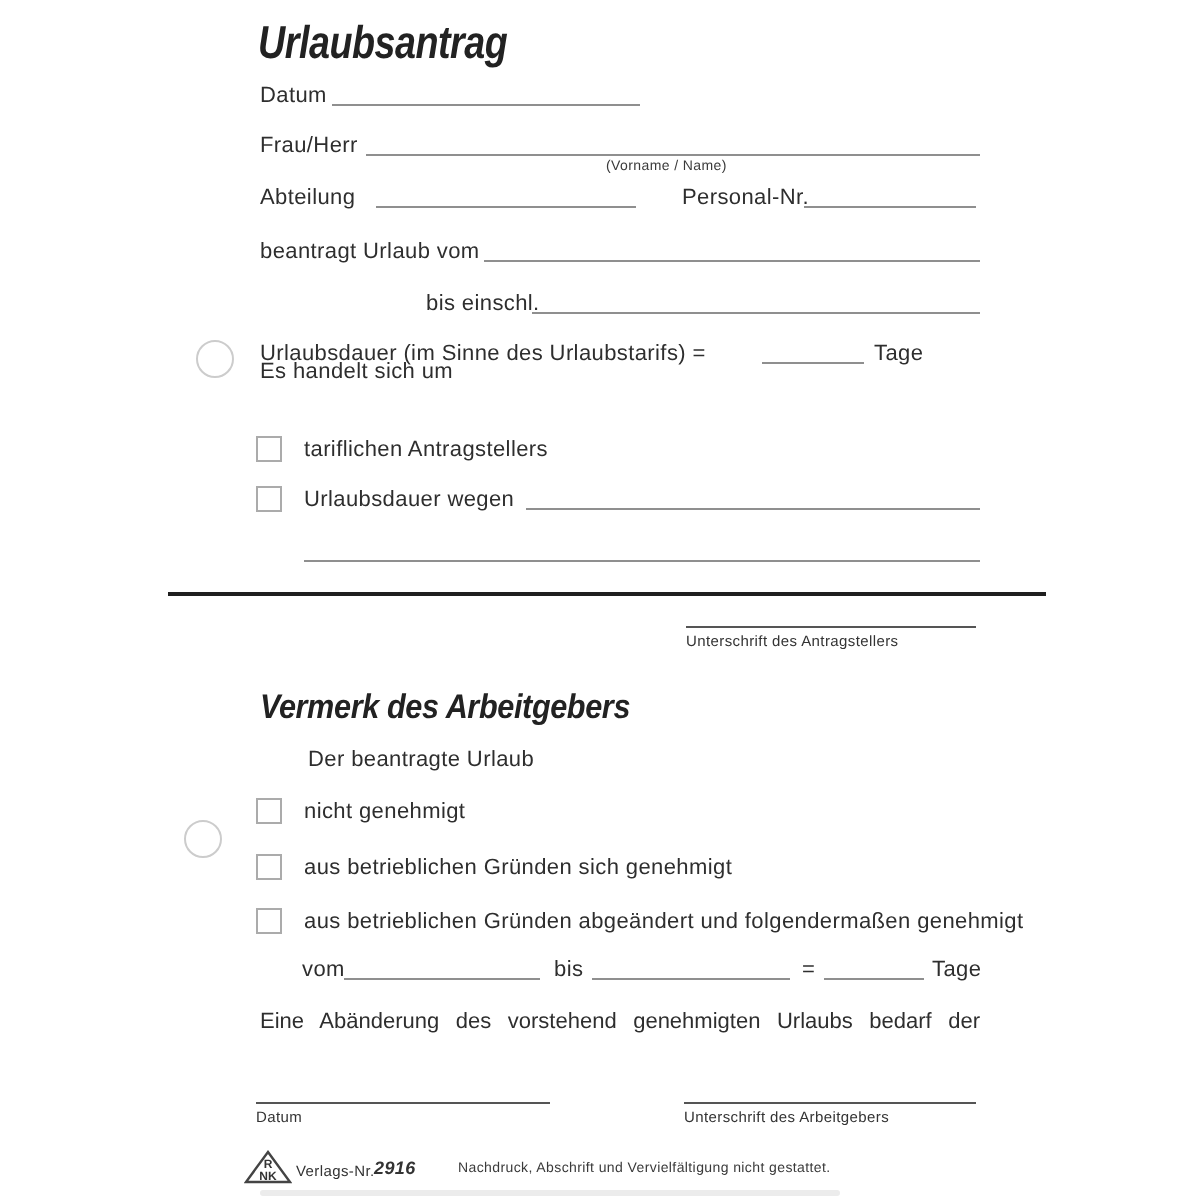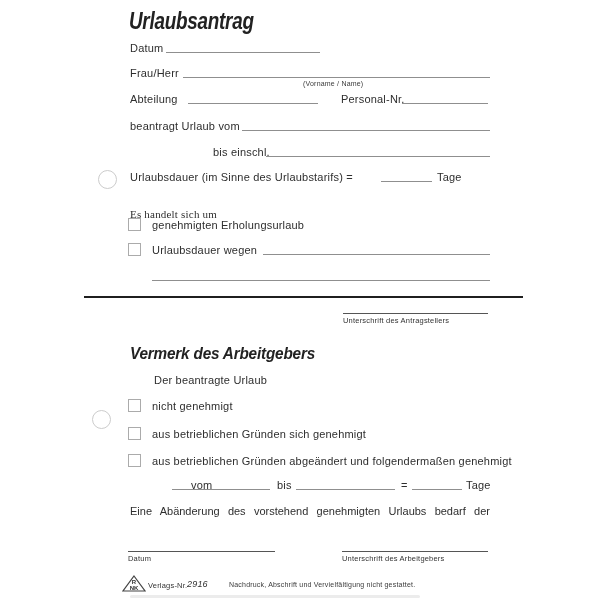--- a/index.html
+++ b/index.html
@@ -32,21 +32,21 @@
   }
   .hole {
     width: 19px; height: 19px; border-radius: 50%;
     border: 1px solid #cccccc; background: #fff; box-sizing: border-box;
   }
   .divider { height: 2px; background: #1f1f1f; }
   .note { width: 360px; font-size: 11px; line-height: 14px; color: #2e2e2e; }
   .note-l1 { text-align: justify; height: 14px; overflow: hidden; }
   .note-l1::after { content: ""; display: inline-block; width: 100%; }
   .smudge { height: 3px; background: #ececec; border-radius: 2px; }
-  .bold-it { font-weight: normal; font-style: italic; }
+  .bold-it { font-weight: bold; font-style: italic; }
 </style>
 </head>
 <body>
 
 <div class="abs h1" style="left:129px; top:8px;">Urlaubsantrag</div>
 
 <div class="abs lbl" style="left:130px; top:42px;">Datum</div>
 <div class="abs line" style="left:166px; top:52px; width:154px;"></div>
 
 <div class="abs lbl" style="left:130px; top:67px;">Frau/Herr</div>
@@ -63,24 +63,24 @@
 
 <div class="abs lbl" style="left:213px; top:146px;">bis einschl.</div>
 <div class="abs line" style="left:266px; top:156px; width:224px;"></div>
 
 <div class="abs hole" style="left:98px; top:170px;"></div>
 
 <div class="abs lbl" style="left:130px; top:171px;">Urlaubsdauer (im Sinne des Urlaubstarifs) =</div>
 <div class="abs line" style="left:381px; top:181px; width:51px;"></div>
 <div class="abs lbl" style="left:437px; top:171px;">Tage</div>
 
-<div class="abs lbl" style="left:130px; top:208px;font-family:Liberation Serif, serif;">Es handelt sich um</div>
+<div class="abs lbl" style="left:130px; top:180px;">Es handelt sich um</div>
 
 <div class="abs cb" style="left:128px; top:218px;"></div>
-<div class="abs lbl" style="left:152px; top:219px;">genehmigten Erholungsurlaub</div>
+<div class="abs lbl" style="left:152px; top:219px;">tariflichen Antragstellers</div>
 
 <div class="abs cb" style="left:128px; top:243px;"></div>
 <div class="abs lbl" style="left:152px; top:244px;">Urlaubsdauer wegen</div>
 <div class="abs line" style="left:263px; top:254px; width:227px;"></div>
 <div class="abs line" style="left:152px; top:280px; width:338px;"></div>
 
 <div class="abs divider" style="left:84px; top:296px; width:439px;"></div>
 
 <div class="abs line" style="left:343px; top:313px; width:145px; border-color:#555;"></div>
 <div class="abs cap" style="left:343px; top:316px;text-align:center;">Unterschrift des Antragstellers</div>
@@ -92,21 +92,21 @@
 <div class="abs lbl" style="left:152px; top:400px;">nicht genehmigt</div>
 
 <div class="abs hole" style="left:92px; top:410px;"></div>
 
 <div class="abs cb" style="left:128px; top:427px;"></div>
 <div class="abs lbl" style="left:152px; top:428px;">aus betrieblichen Gründen sich genehmigt</div>
 
 <div class="abs cb" style="left:128px; top:454px;"></div>
 <div class="abs lbl" style="left:152px; top:455px;">aus betrieblichen Gründen abgeändert und folgendermaßen genehmigt</div>
 
-<div class="abs lbl" style="left:151px; top:479px;margin-left:40px;">vom</div>
+<div class="abs lbl" style="left:151px; top:479px;">vom</div>
 <div class="abs line" style="left:172px; top:489px; width:98px;"></div>
 <div class="abs lbl" style="left:277px; top:479px;">bis</div>
 <div class="abs line" style="left:296px; top:489px; width:99px;"></div>
 <div class="abs lbl" style="left:401px; top:479px;">=</div>
 <div class="abs line" style="left:412px; top:489px; width:50px;"></div>
 <div class="abs lbl" style="left:466px; top:479px;">Tage</div>
 
 <div class="abs note" style="left:130px; top:504px;">
   <div class="note-l1">Eine Abänderung des vorstehend genehmigten Urlaubs bedarf der Zustim-</div>
 </div>

